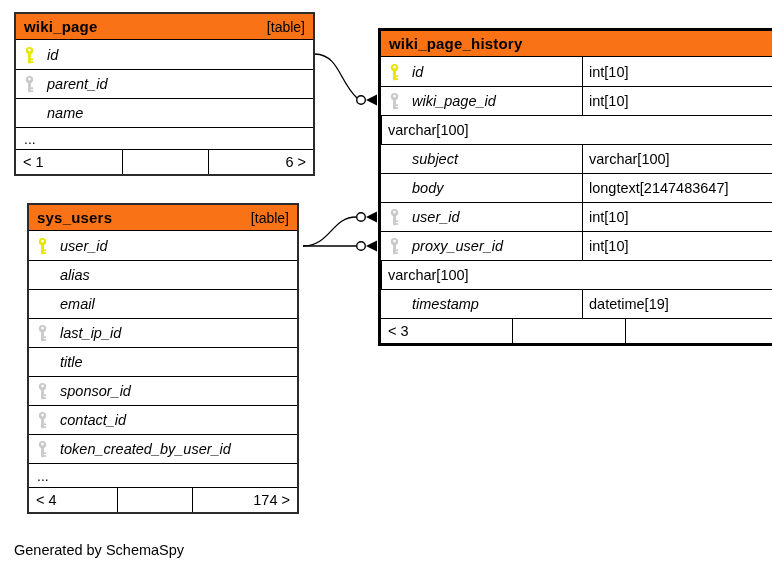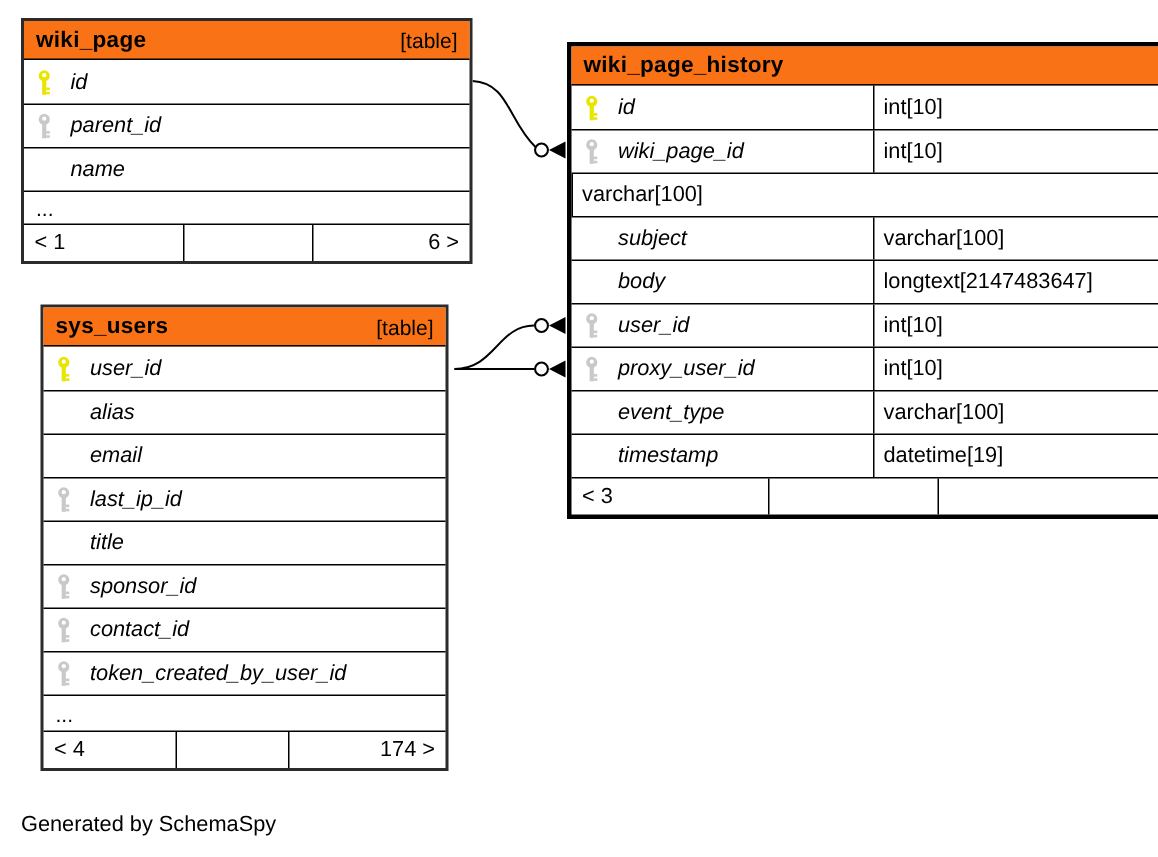--- a/index.html
+++ b/index.html
@@ -279,24 +279,20 @@
                 <rect x="4.1" y="7.6" width="2.8" height="9.6" fill="#c9c9c9"></rect>
                 <rect x="6.9" y="12.4" width="2.3" height="1.7" fill="#c9c9c9"></rect>
                 <rect x="6.9" y="15.2" width="2.3" height="1.7" fill="#c9c9c9"></rect>
               </svg>
             </span>
             <span class="col-name">proxy_user_id</span>
           </div>
           <div class="type-cell">int[10]</div>
         </div>
         <div class="tbl-row">
-          <div class="name-cell">
-            <span class="icon-cell"></span>
-            <span class="col-name">event_type</span>
-          </div>
           <div class="type-cell">varchar[100]</div>
         </div>
         <div class="tbl-row">
           <div class="name-cell">
             <span class="icon-cell"></span>
             <span class="col-name">timestamp</span>
           </div>
           <div class="type-cell">datetime[19]</div>
         </div>
       </div>

